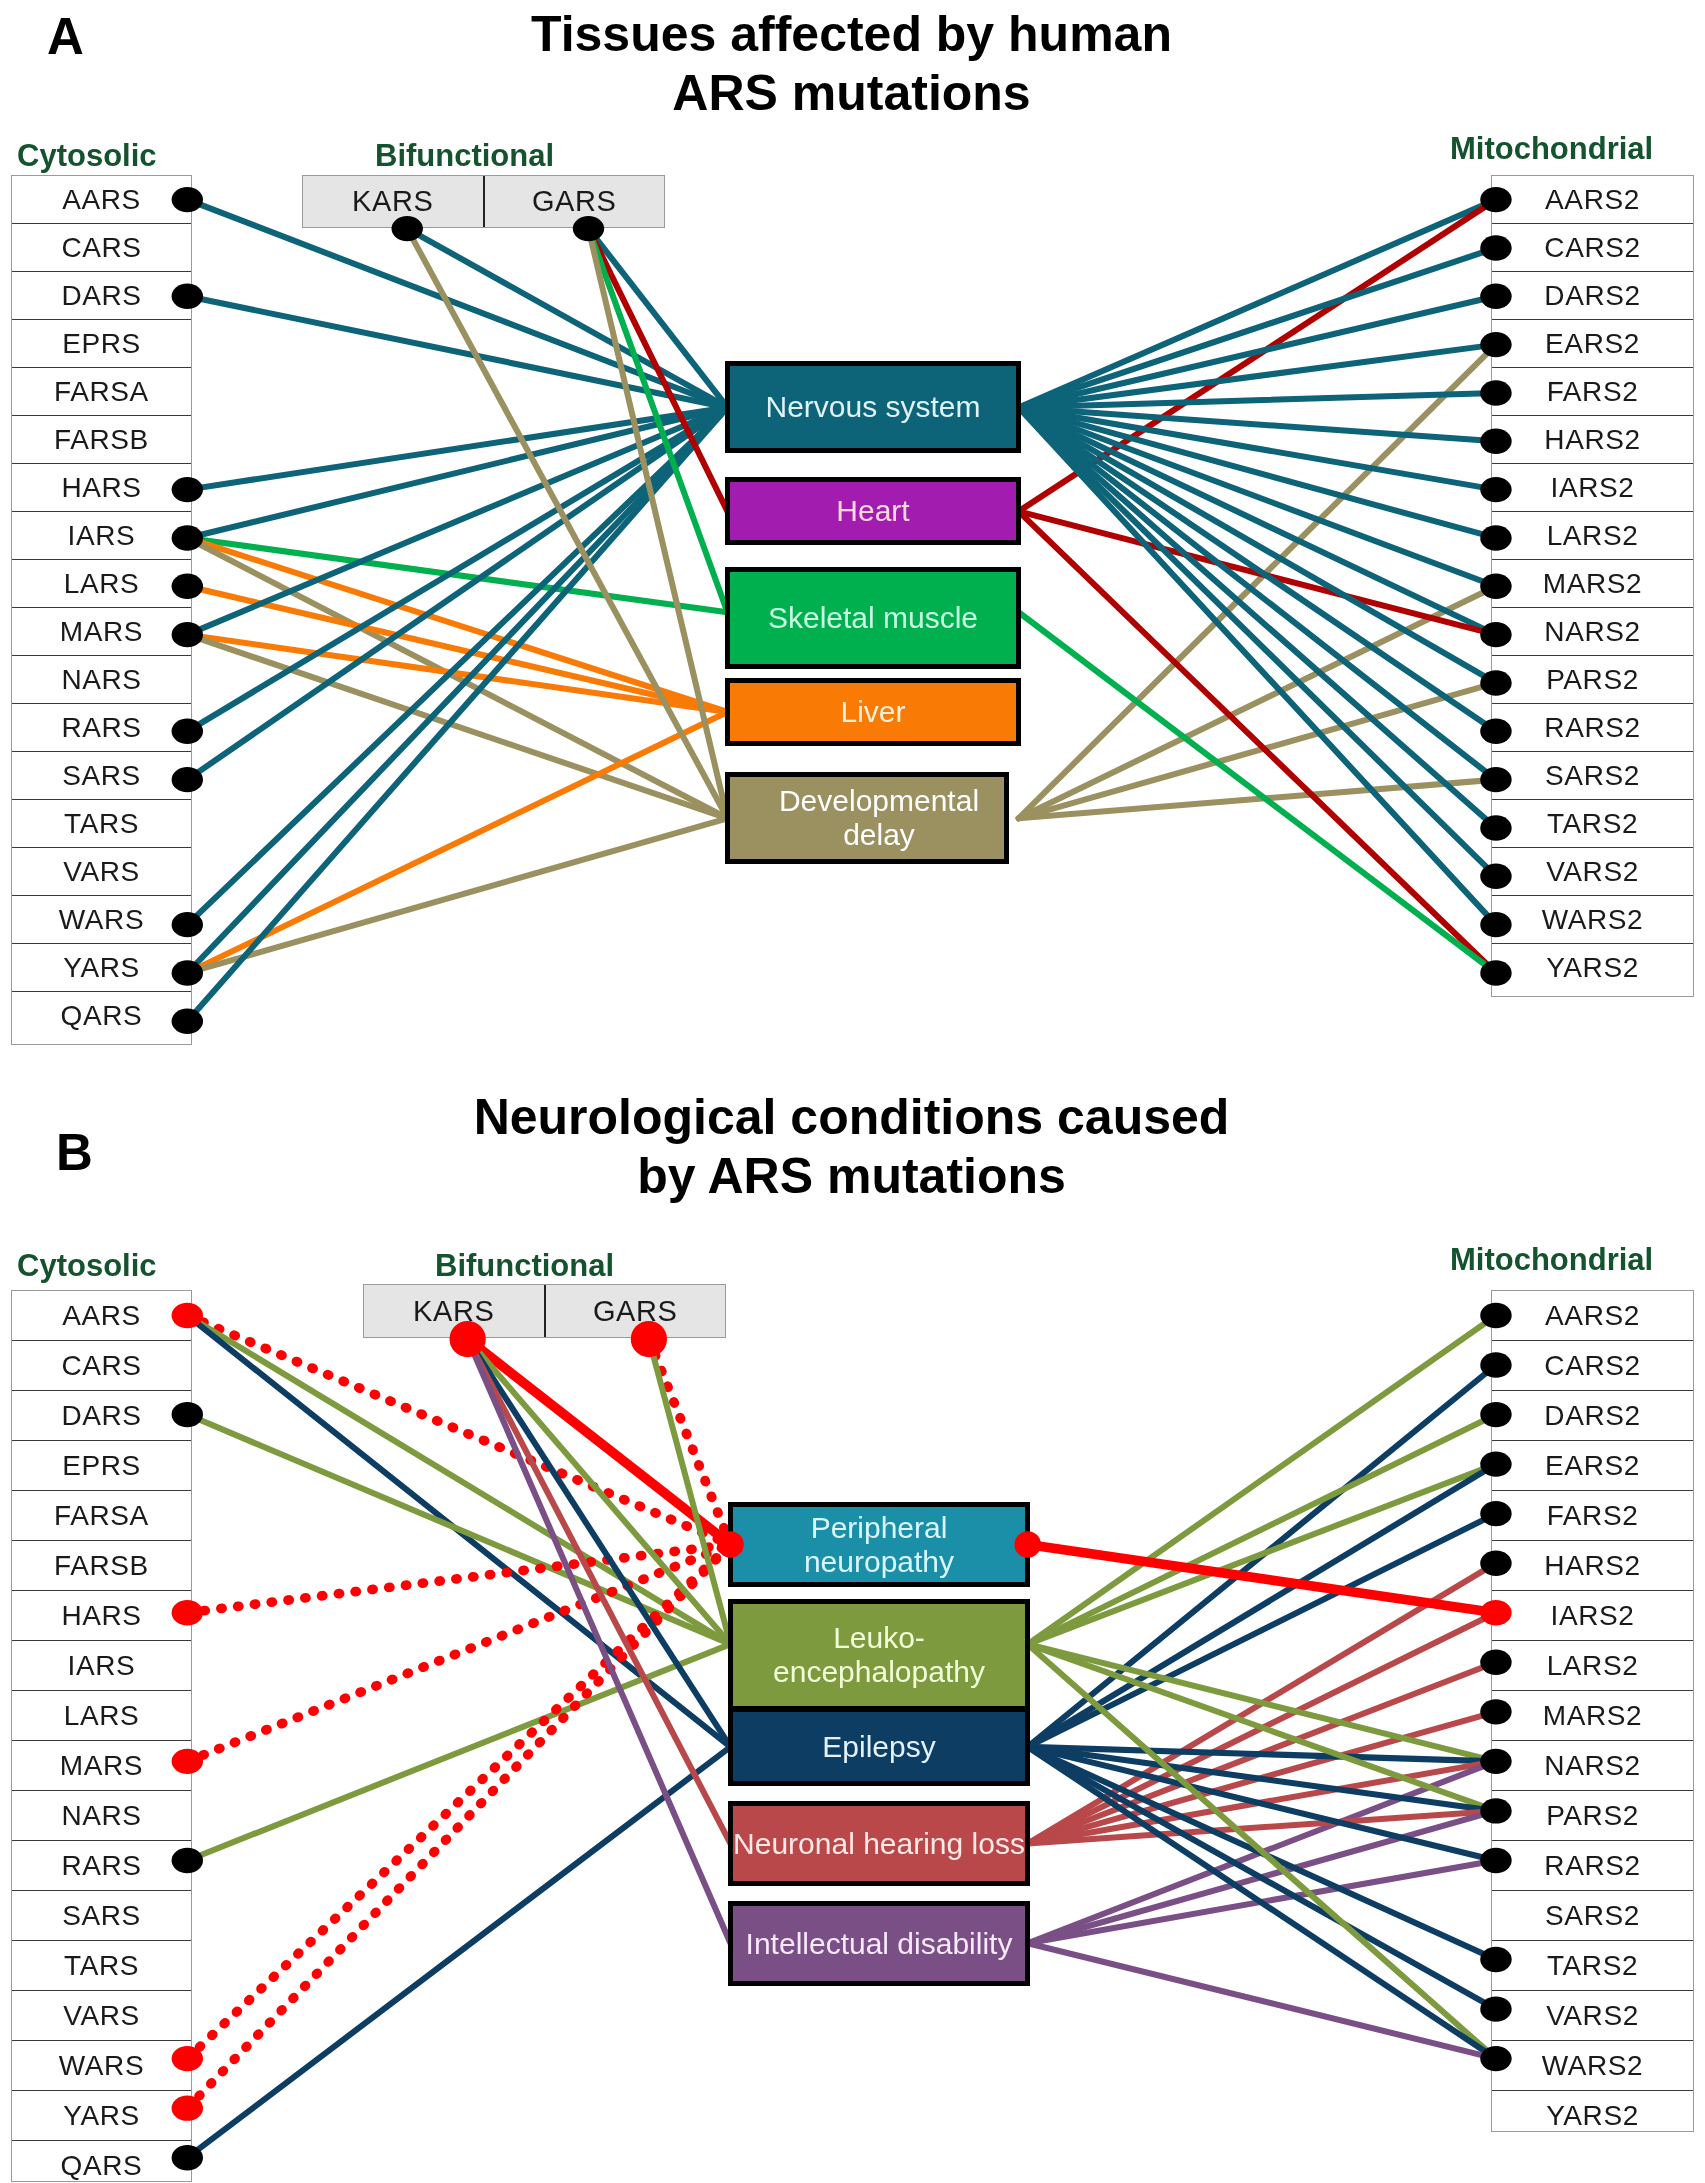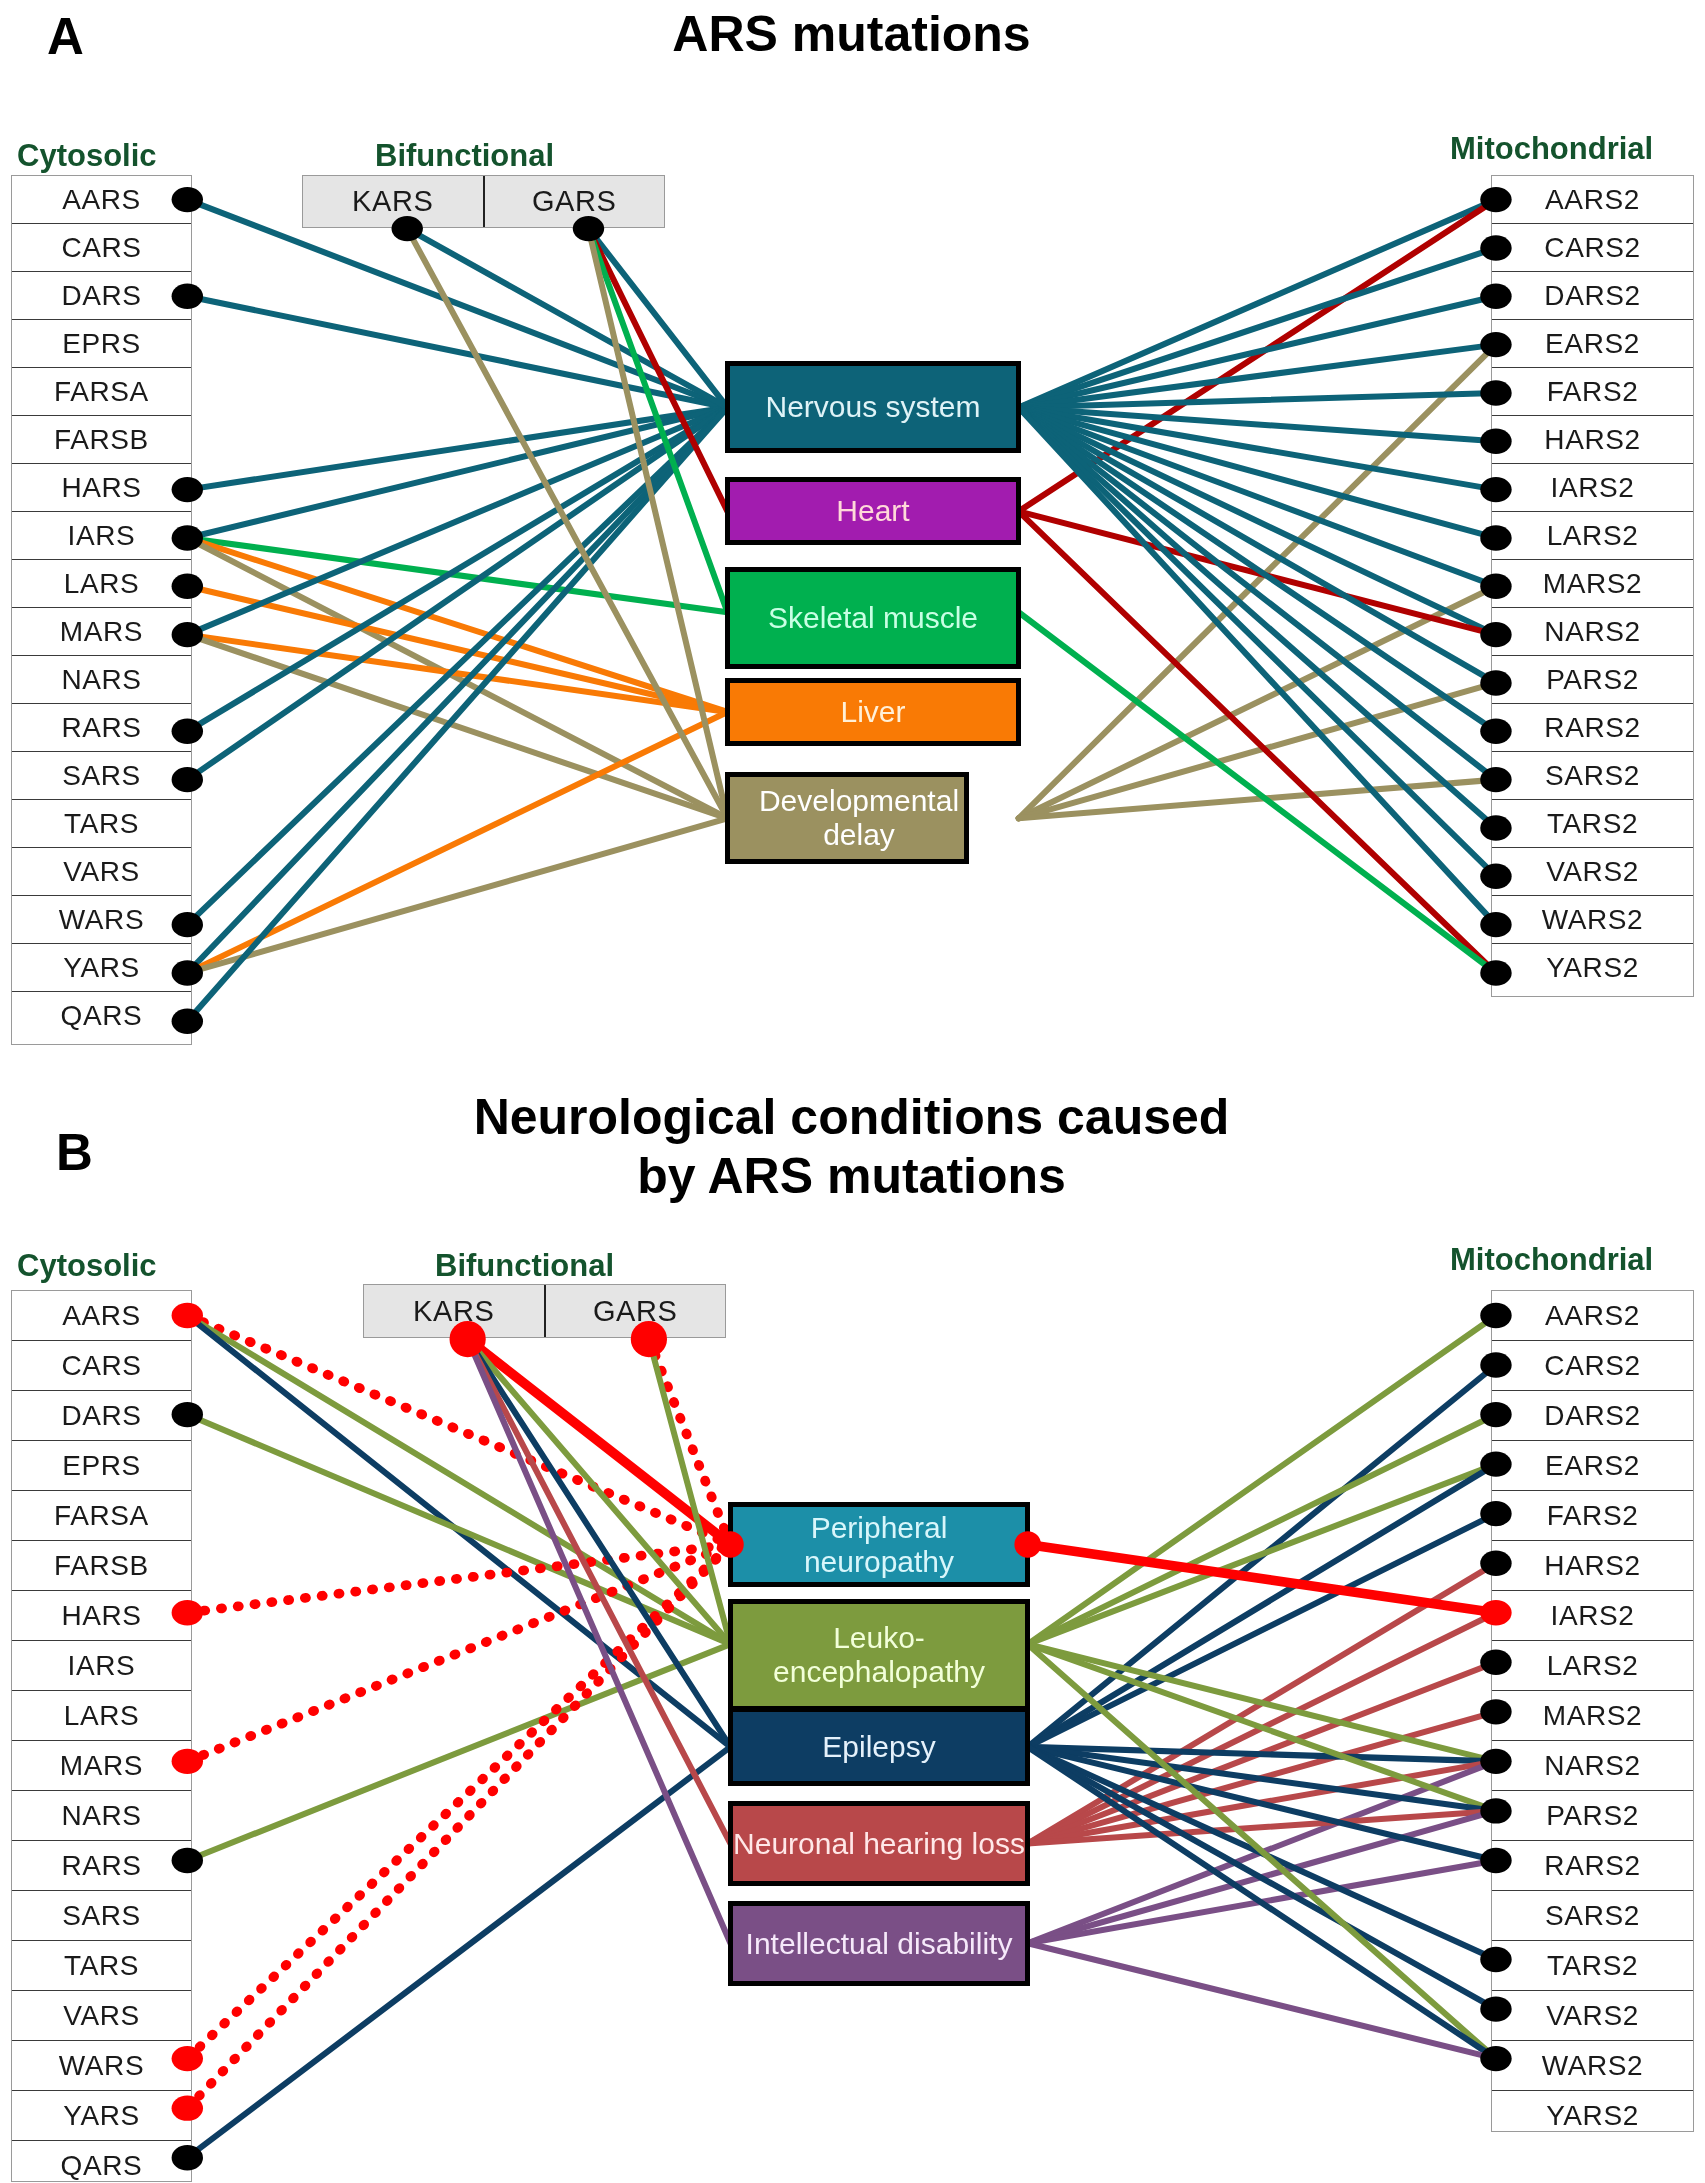--- a/index.html
+++ b/index.html
@@ -18,20 +18,21 @@
   .bif-cell+.bif-cell{border-left:2.4px solid #222;}
   .center-box{position:absolute;box-sizing:border-box;border:5.4px solid #000;display:flex;align-items:center;justify-content:center;text-align:center;font-size:30px;line-height:1.12;font-family:"Liberation Sans",sans-serif;color:#fff;}
   svg.wires{position:absolute;left:0;top:0;pointer-events:none;}
 </style>
 </head>
 <body>
 
 <div class="panel" id="panelA">
   <div class="panel-letter" style="left:47px;top:7.3px;">A</div>
   <div class="panel-title" style="top:4.8px;">
+    <div>Tissues affected by human</div>
     <div>ARS mutations</div>
   </div>
   <div class="col-head" style="left:17px;top:138px;">Cytosolic</div>
   <div class="col-head" style="left:375px;top:138px;">Bifunctional</div>
   <div class="col-head" style="left:1450px;top:131px;">Mitochondrial</div>
   <svg class="wires" id="wiresA" width="1705" height="1088" viewBox="0 0 2822 1800">
       <line x1="310" y1="330" x2="1204" y2="674" stroke="#0d6378" stroke-width="10" stroke-linecap="round"></line>
       <line x1="310" y1="490" x2="1204" y2="674" stroke="#0d6378" stroke-width="10" stroke-linecap="round"></line>
       <line x1="310" y1="810" x2="1204" y2="674" stroke="#0d6378" stroke-width="10" stroke-linecap="round"></line>
       <line x1="310" y1="890" x2="1204" y2="674" stroke="#0d6378" stroke-width="10" stroke-linecap="round"></line>
@@ -121,21 +122,21 @@
       <div class="gene-cell" style="height: 48px;">TARS2</div>
       <div class="gene-cell" style="height: 48px;">VARS2</div>
       <div class="gene-cell" style="height: 48px;">WARS2</div>
       <div class="gene-cell" style="height: 48px;">YARS2</div>
     </div>
   <div id="centerA">
       <div class="center-box" style="left: 725px; top: 361px; width: 296px; height: 92px; background: rgb(13, 99, 120); color: rgb(223, 243, 247);">Nervous system</div>
       <div class="center-box" style="left: 725px; top: 477px; width: 296px; height: 68px; background: #a21caf; color: rgb(255, 217, 217);">Heart</div>
       <div class="center-box" style="left: 725px; top: 567px; width: 296px; height: 102px; background: rgb(0, 176, 79); color: rgb(200, 255, 228);">Skeletal muscle</div>
       <div class="center-box" style="left: 725px; top: 678px; width: 296px; height: 68px; background: rgb(249, 122, 5); color: rgb(255, 240, 216);">Liver</div>
-      <div class="center-box" style="left: 725px; top: 772px; width: 244px; height: 92px; background: rgb(155, 145, 96); color: rgb(255, 255, 255); padding-left: 24px;">Developmental delay</div>
+      <div class="center-box" style="left: 725px; top: 772px; width: 284px; height: 92px; background: rgb(155, 145, 96); color: rgb(255, 255, 255); padding-left: 24px;">Developmental delay</div>
     </div>
   <svg class="wires" id="dotsA" width="1705" height="1088" viewBox="0 0 2822 1800">
       <ellipse cx="310" cy="330" rx="26" ry="21" fill="#000000"></ellipse>
       <ellipse cx="310" cy="490" rx="26" ry="21" fill="#000000"></ellipse>
       <ellipse cx="310" cy="810" rx="26" ry="21" fill="#000000"></ellipse>
       <ellipse cx="310" cy="890" rx="26" ry="21" fill="#000000"></ellipse>
       <ellipse cx="310" cy="970" rx="26" ry="21" fill="#000000"></ellipse>
       <ellipse cx="310" cy="1050" rx="26" ry="21" fill="#000000"></ellipse>
       <ellipse cx="310" cy="1210" rx="26" ry="21" fill="#000000"></ellipse>
       <ellipse cx="310" cy="1290" rx="26" ry="21" fill="#000000"></ellipse>

